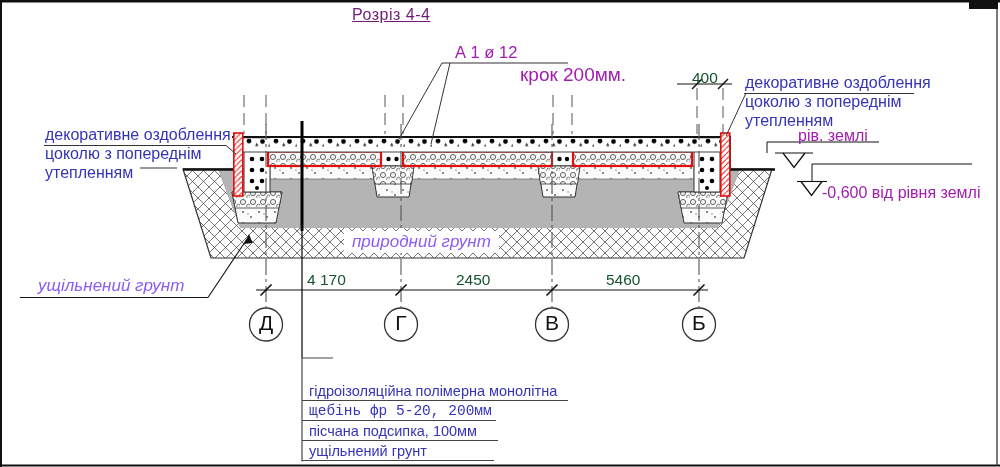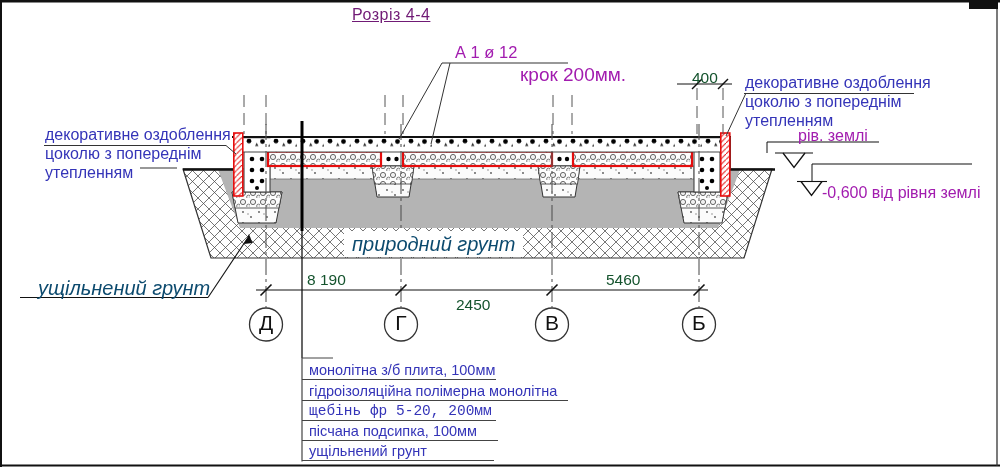--- a/index.html
+++ b/index.html
@@ -4,21 +4,21 @@
 <style>
   html,body{margin:0;padding:0;background:#fff;}
   #stage{position:relative;width:1000px;height:467px;background:#ffffff;overflow:hidden;
          font-family:"Liberation Sans",sans-serif;color:#1a1a1a;}
   #stage svg{position:absolute;left:0;top:0;}
   .lbl{position:absolute;white-space:nowrap;line-height:1.2;}
   .title{font-size:16px;letter-spacing:.5px;color:#701a75;text-decoration:underline;}
   .blue{color:#3434b8;font-size:16px;line-height:19px;}
   .blk16{font-size:16px;color:#a21caf;}
   .dim{font-size:15.5px;color:#14532d;}
-  .ital{font-style:italic;font-size:20px;color:#0c4a6e;}
+  .ital{font-style:italic;font-size:17px;color:#8b5cf6;}
   .axis-letter{font-size:21px;color:#111;transform:translate(-50%,-54%);}
   .row{position:absolute;left:302px;border-bottom:1.2px solid #444;color:#3434b8;
        font-size:14.5px;padding-left:7px;box-sizing:border-box;}
 </style>
 </head>
 <body>
 
 <div id="stage">
 
 <svg width="1000" height="467" viewBox="0 0 1000 467">
@@ -239,28 +239,27 @@
 </div>
 
 <div class="lbl dim" style="left:692px;top:69px;">400</div>
 
 <div class="lbl blk16" style="left:798px;top:126px;">рів. землі</div>
 <div class="lbl blk16" style="left:822px;top:147px;margin-top:36px;">-0,600 від рівня землі</div>
 
 <div class="lbl ital" style="left:344px;top:231px;background:#fff;padding:1px 8px;">природний грунт</div>
 <div class="lbl ital" style="left:38px;top:276px;">ущільнений грунт</div>
 
-<div class="lbl dim" style="left:307px;top:271px;">8 190</div>
-<div class="lbl dim" style="left:456px;top:271px;margin-top:25px;">2450</div>
+<div class="lbl dim" style="left:307px;top:271px;">4 170</div>
+<div class="lbl dim" style="left:456px;top:271px;">2450</div>
 <div class="lbl dim" style="left:606px;top:271px;">5460</div>
 
 <div class="lbl axis-letter" style="left:266px;top:324px;">Д</div>
 <div class="lbl axis-letter" style="left:401px;top:324px;">Г</div>
 <div class="lbl axis-letter" style="left:552px;top:324px;">В</div>
 <div class="lbl axis-letter" style="left:699px;top:324px;">Б</div>
 
-<div class="row" style="top:358px;height:22px;width:194px;padding-top:4px;">монолітна з/б плита, 100мм</div>
 <div class="row" style="top:380px;height:21px;width:266px;padding-top:3px;">гідроізоляційна полімерна монолітна</div>
 <div class="row" style="top:401px;height:20px;width:194px;padding-top:2px;font-family:Liberation Mono, monospace;">щебінь фр 5-20, 200мм</div>
 <div class="row" style="top:421px;height:20px;width:196px;padding-top:2px;">пісчана подсипка, 100мм</div>
 <div class="row" style="top:441px;height:20px;width:192px;padding-top:2px;">ущільнений грунт</div>
 
 </div>
 
 </body></html>

